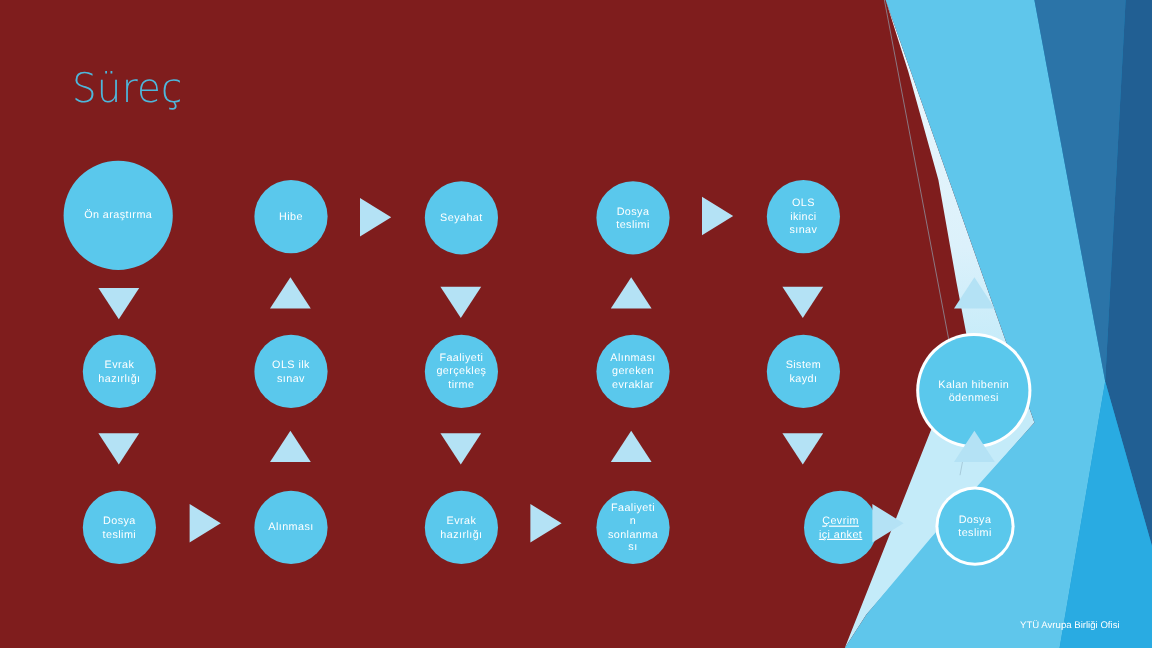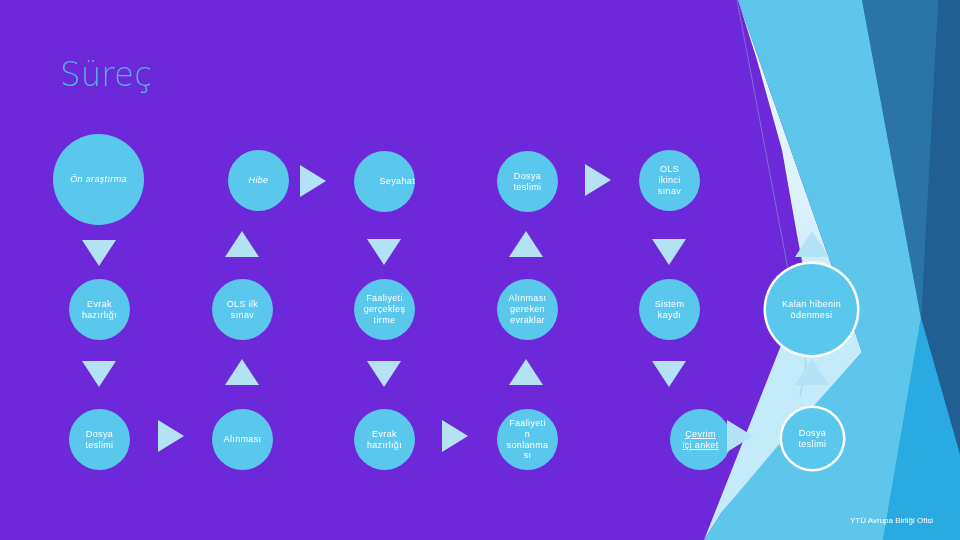--- a/index.html
+++ b/index.html
@@ -1,44 +1,44 @@
 <!DOCTYPE html>
 <html><head>
 <meta charset="utf-8">
 <title>Süreç</title>
 <style>
   html,body{margin:0;padding:0;}
   body{width:960px;height:540px;overflow:hidden;background:#ffffff;
        font-family:"Liberation Sans",sans-serif;}
-  #slide{position:relative;width:960px;height:540px;background:#6d28d9;overflow:hidden;}
+  #slide{position:relative;width:960px;height:540px;background:#7f1d1d;overflow:hidden;}
   #bg{position:absolute;left:0;top:0;width:960px;height:540px;}
   #title{position:absolute;left:60px;top:57px;font-size:34px;color:#4EB7DB;
          font-family:"DejaVu Sans",sans-serif;font-weight:200;
          letter-spacing:0.2px;white-space:nowrap;line-height:1;
          transform:scaleX(0.95);transform-origin:left top;}
   .node{position:absolute;border-radius:50%;background:#5AC8EC;
         display:flex;align-items:center;justify-content:center;text-align:center;
         color:#ffffff;font-size:9px;line-height:10.7px;box-sizing:border-box;
         letter-spacing:0.35px;}
   .node span{display:block;white-space:pre-line;}
   
   .ring{box-shadow:0 0 0 2.5px #ffffff;}
   
-  .r1c1{left:53px;top:134px;width:91px;height:91px;font-style:italic;}
-  .r1c2{left:228px;top:150px;width:61px;height:61px;font-style:italic;}
-  .r1c3{left:354px;top:151px;width:61px;height:61px;justify-content:flex-end;}
+  .r1c1{left:53px;top:134px;width:91px;height:91px;}
+  .r1c2{left:212px;top:150px;width:61px;height:61px;}
+  .r1c3{left:354px;top:151px;width:61px;height:61px;}
   .r1c4{left:497px;top:151px;width:61px;height:61px;}
   .r1c5{left:639px;top:150px;width:61px;height:61px;text-align:center;}
   
   .r2c1{left:69px;top:279px;width:61px;height:61px;}
   .r2c2{left:212px;top:279px;width:61px;height:61px;}
   .r2c3{left:354px;top:279px;width:61px;height:61px;}
   .r2c4{left:497px;top:279px;width:61px;height:61px;}
   .r2c5{left:639px;top:279px;width:61px;height:61px;}
-  .r2c6{left:766px;top:264px;width:91px;height:91px;}
+  .r2c6{left:766px;top:280px;width:91px;height:91px;}
   
   .r3c1{left:69px;top:409px;width:61px;height:61px;}
   .r3c2{left:212px;top:409px;width:61px;height:61px;}
   .r3c3{left:354px;top:409px;width:61px;height:61px;}
   .r3c4{left:497px;top:409px;width:61px;height:61px;}
   .r3c5{left:670px;top:409px;width:61px;height:61px;text-decoration:underline;}
   .r3c6{left:782px;top:408px;width:61px;height:61px;}
   .tri{position:absolute;width:0;height:0;}
   .tri-down{border-left:17.2px solid transparent;border-right:17.2px solid transparent;
             border-top:26.9px solid #B4E2F5;}

